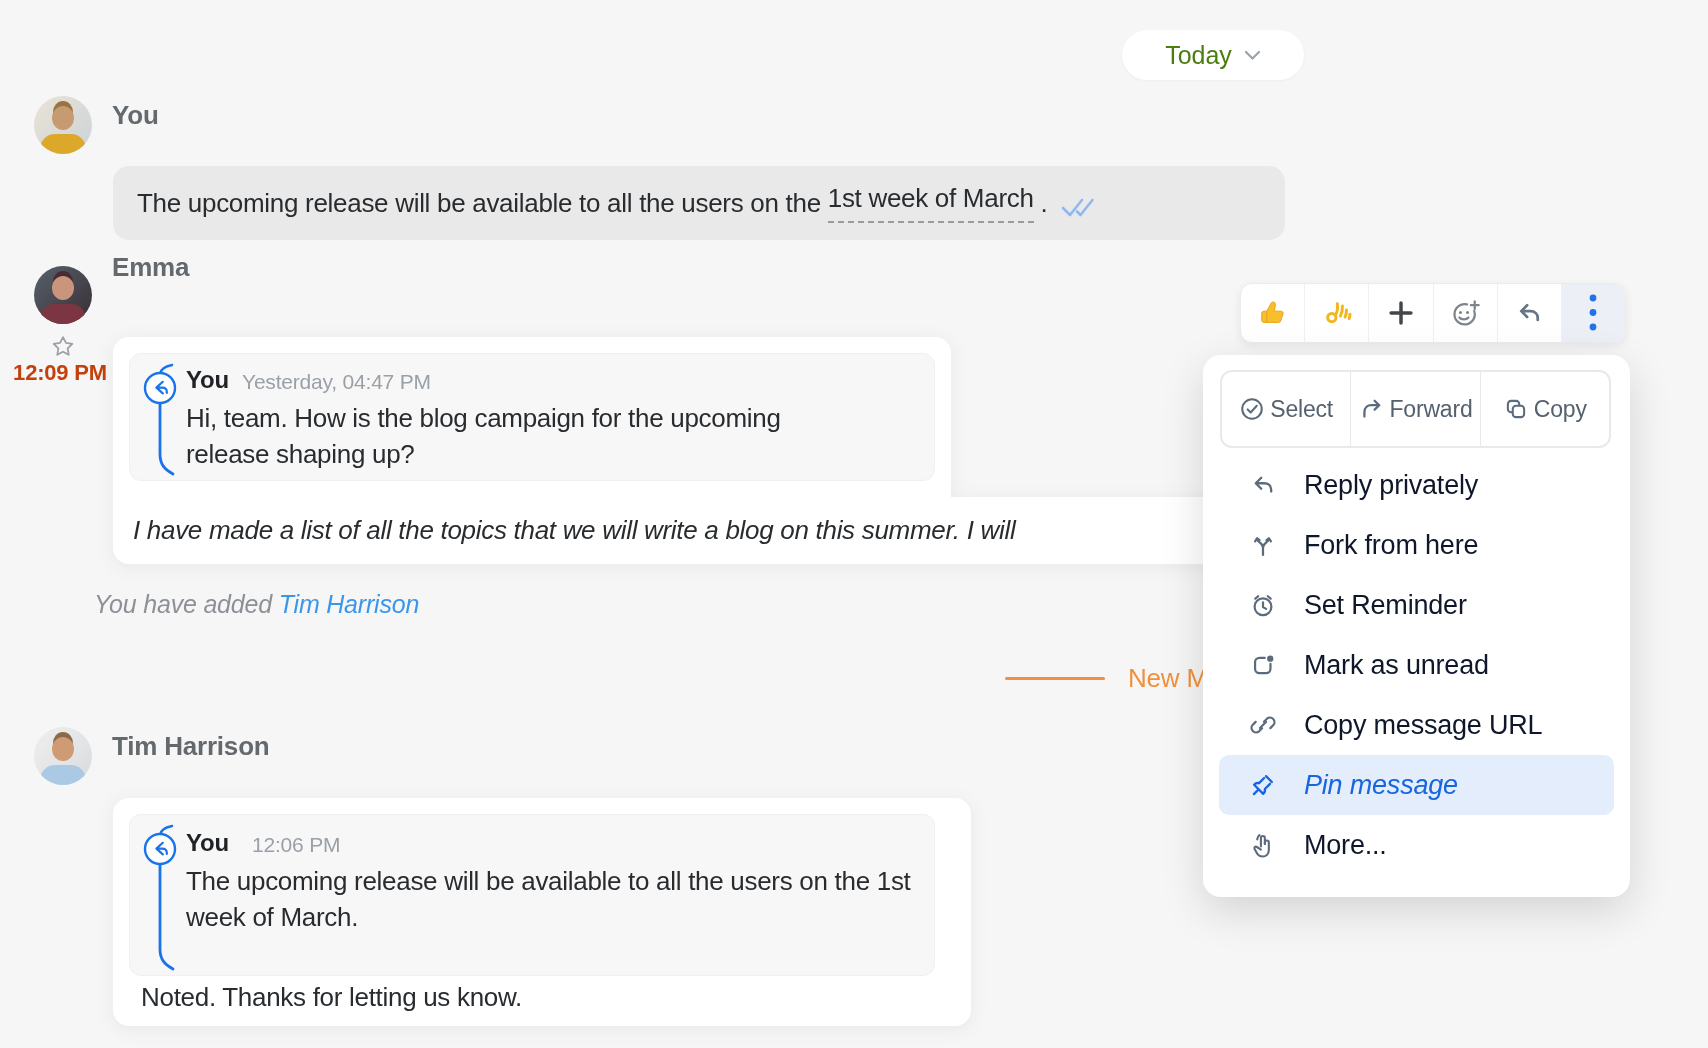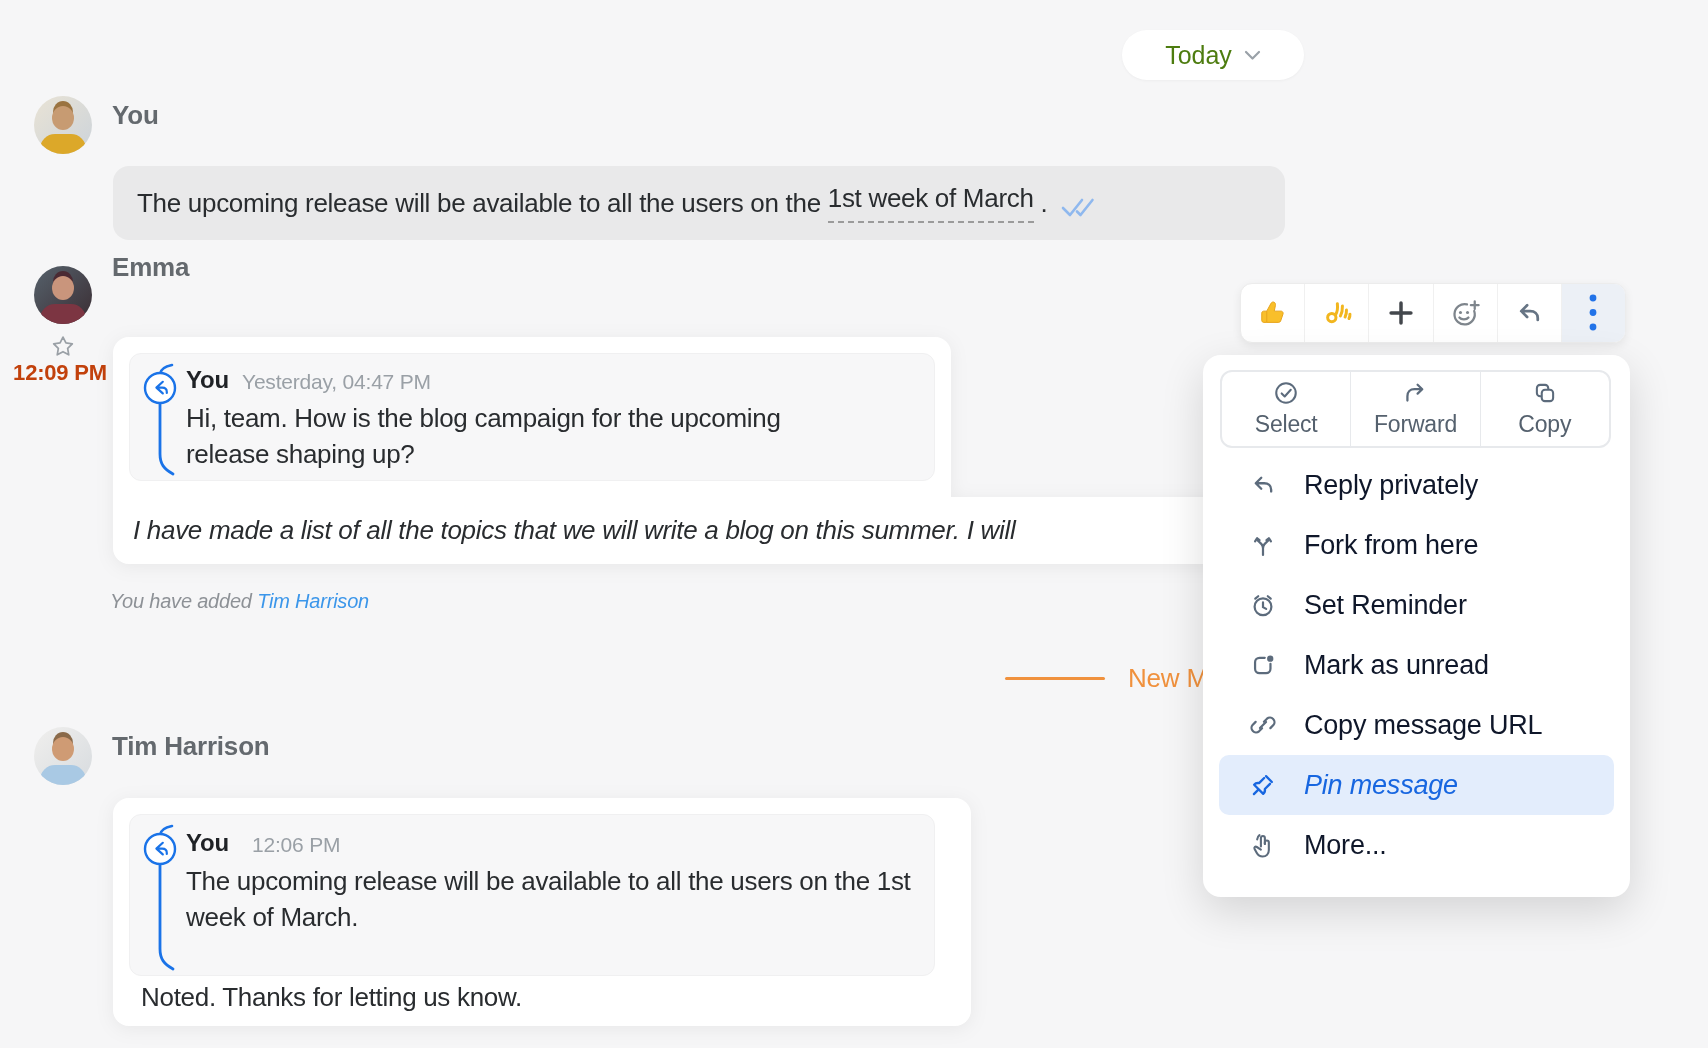--- a/index.html
+++ b/index.html
@@ -53,39 +53,39 @@
   .quote-rail{position:absolute;left:10px;top:8px;}
 
   .noted-text{position:absolute;left:4px;top:184px;font-size:26px;letter-spacing:-.3px;color:#292c2f;margin-left:24px;}
 
   
   .star{position:absolute;left:50px;top:333px;color:#9aa0a6;}
   .msg-time{position:absolute;left:4px;top:360px;width:112px;text-align:center;
     font-size:22px;font-weight:600;color:#c2410c;letter-spacing:-.2px;}
 
   
-  .system-msg{position:absolute;left:110px;top:590px;font-size:20px;font-style:italic;color:#8d9196;letter-spacing:-.2px;text-align:right;}
+  .system-msg{position:absolute;left:94px;top:590px;font-size:25px;font-style:italic;color:#8d9196;letter-spacing:-.2px;text-align:right;}
   .system-msg .sys-link{color:#3b96ea;}
   .new-line{position:absolute;left:1005px;top:677px;width:100px;height:3px;border-radius:2px;background:#f0913d;}
   .new-label{position:absolute;left:1128px;top:663px;font-size:26px;color:#f0913d;letter-spacing:-.2px;white-space:nowrap;}
 
   
   .msg-toolbar{position:absolute;left:1240px;top:283px;width:386px;height:60px;background:#fff;
     border:1px solid #ececec;border-radius:12px;box-sizing:border-box;display:flex;overflow:hidden;
     box-shadow:0 3px 10px rgba(0,0,0,.07);z-index:5;}
   .tb-cell{flex:1;display:flex;align-items:center;justify-content:center;border-right:1px solid #f0f0f0;cursor:pointer;}
   .tb-cell:last-child{border-right:none;}
   .tb-cell.active{background:#ecf0f6;}
 
   
   .ctx-menu{position:absolute;left:1203px;top:355px;width:427px;height:542px;background:#fff;
     border-radius:18px;box-shadow:0 14px 44px rgba(0,0,0,.14);z-index:10;box-sizing:border-box;}
   .ctx-actions{position:absolute;left:17px;top:15px;width:391px;height:78px;border:2px solid #e7e9ec;
     border-radius:12px;box-sizing:border-box;display:flex;}
-  .ctx-action{flex:1;display:flex;flex-direction:column;align-items:center;justify-content:center;gap:5px;
+  .ctx-action{flex:1;display:flex;flex-direction:row;align-items:center;justify-content:center;gap:5px;
     border-right:1px solid #e7e9ec;color:#5c6b7c;cursor:pointer;}
   .ctx-action:last-child{border-right:none;}
   .ctx-action .a-label{font-size:23px;color:#55616e;letter-spacing:-.2px;}
   .ctx-items{position:absolute;left:0;top:100px;right:0;}
   .ctx-item{height:60px;margin:0 16px;padding-left:29px;display:flex;align-items:center;gap:26px;
     font-size:27px;color:#0f172a;letter-spacing:-.2px;border-radius:10px;cursor:pointer;}
   .ctx-item .mi{color:#5c6b7c;width:30px;display:flex;justify-content:center;}
   .ctx-item.active{background:#e3edfc;color:#1766e0;font-style:italic;}
   .ctx-item.active .mi{color:#1766e0;}
 </style>

